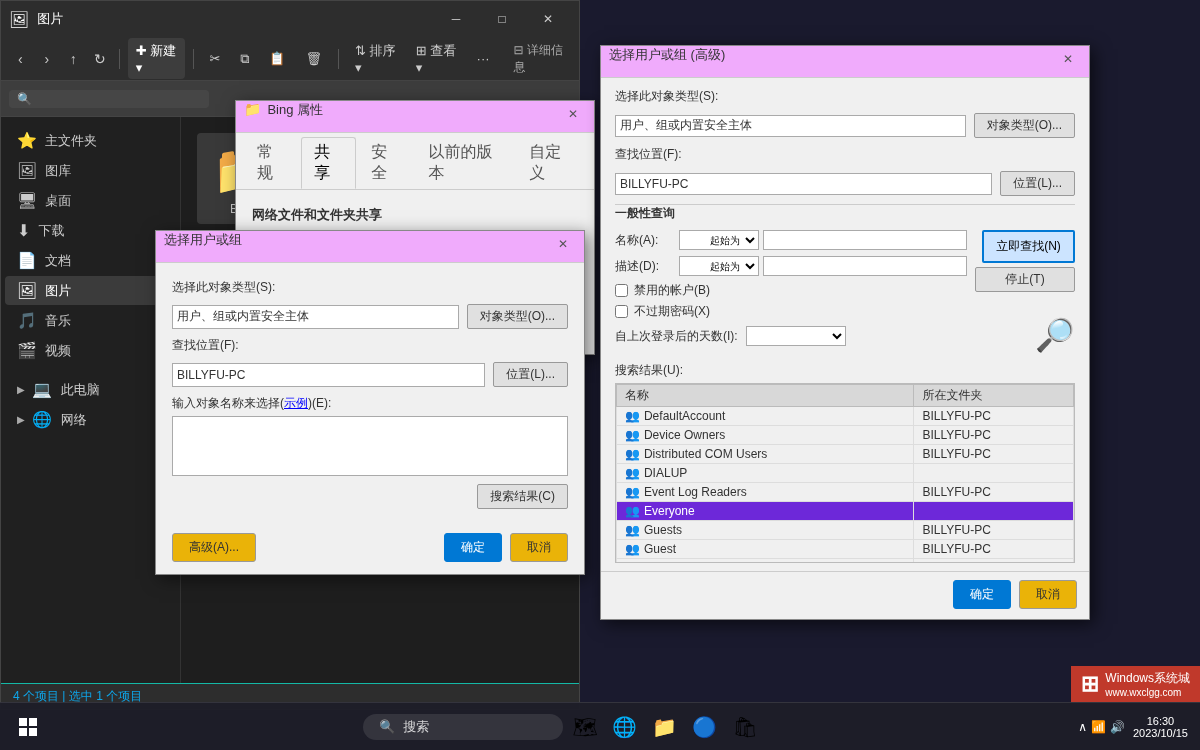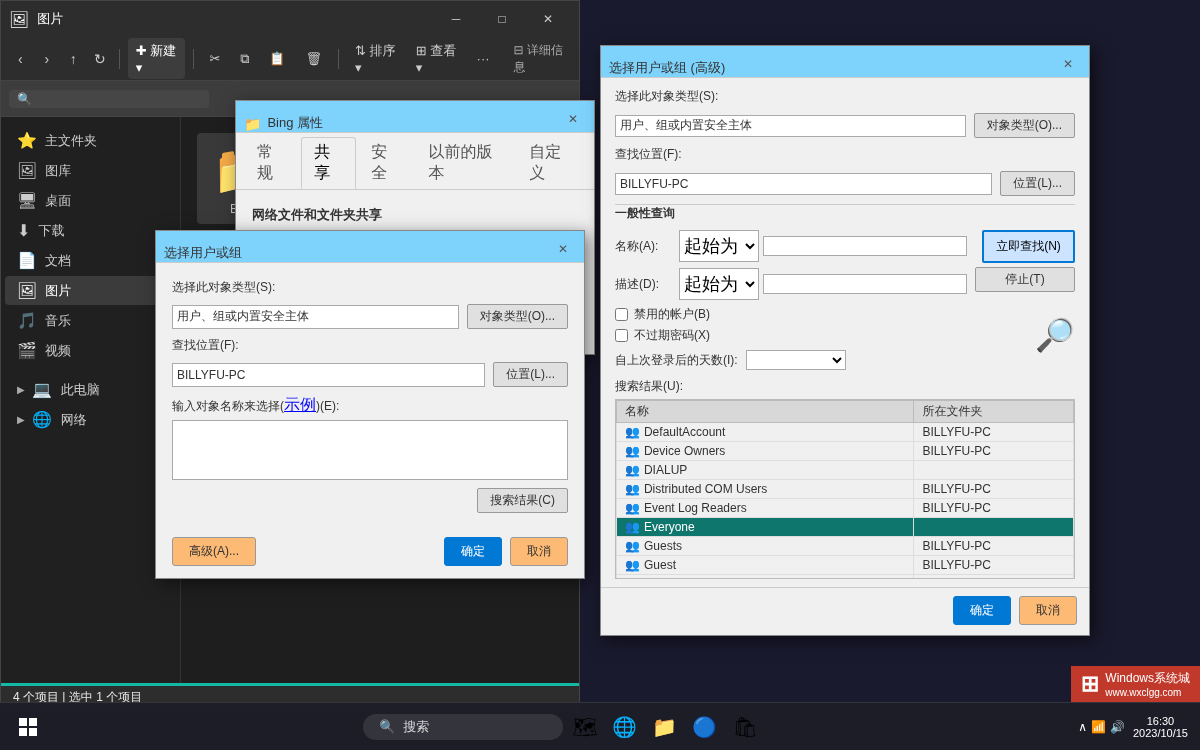--- a/index.html
+++ b/index.html
@@ -197,41 +197,41 @@
     }
     .file-icon { font-size: 48px; margin-bottom: 4px; }
     .file-name { font-size: 12px; text-align: center; color: #ccc; }
 
     .status-bar {
       height: 26px;
       background: #2d2d2d;
       display: flex;
       align-items: center;
       padding: 0 12px;
-      color: #e5e5e5;
+      color: #0ea5e9;
       font-size: 12px;
-      border-top: 3px solid #14b8a6;
+      border-top: 1px solid #14b8a6;
     }
 
     
     .bing-props-dialog {
       position: absolute;
       top: 100px;
       left: 235px;
       width: 360px;
       background: #f0f0f0;
       border: 1px solid #888;
       box-shadow: 4px 4px 16px rgba(0,0,0,0.5);
       z-index: 200;
     }
     .dialog-titlebar {
       height: 32px;
-      background: #7dd3fc;
-      display: flex;
-      align-items: flex-end;
+      background: #f0abfc;
+      display: flex;
+      align-items: flex-start;
       padding: 0 8px;
       border-bottom: 1px solid #ccc;
     }
     .dialog-title-icon { font-size: 14px; margin-right: 6px; color: #555; }
     .dialog-title-text { flex: 1; font-size: 13px; color: #333; }
     .dialog-close-btn {
       width: 26px; height: 26px;
       display: flex; align-items: center; justify-content: center;
       cursor: pointer; font-size: 12px; color: #555; border-radius: 3px;
     }
@@ -280,21 +280,21 @@
     .share-info { font-size: 12px; color: #333; }
     .share-name { font-weight: bold; }
 
     .dialog-footer {
       display: flex; justify-content: flex-end; gap: 8px;
       padding: 8px 16px 12px;
     }
     .dialog-btn {
       padding: 5px 16px;
       font-size: 12px;
-      background: #fdba74;
+      background: #eab308;
       border: 1px solid #999;
       cursor: pointer;
       border-radius: 3px;
       color: #333;
     }
     .dialog-btn.primary { background: #0078d4; color: white; border-color: #0078d4; }
 
     
     .select-user-dialog {
       position: absolute;
@@ -361,23 +361,24 @@
       gap: 4px;
       margin-bottom: 6px;
     }
     .query-label { font-size: 12px; color: #333; min-width: 60px; }
     .query-input {
       width: 120px; height: 20px;
       background: white; border: 1px solid #aaa;
       padding: 1px 4px; font-size: 12px;
     }
     .query-select {
-      width: 80px; height: 32px;
+      width: 80px; height: 20px;
       background: white; border: 1px solid #aaa;
-      font-size: 18px;
+      font-size: 10px;
+      padding-left: 26px;
     }
 
     .checkbox-row {
       display: flex; align-items: center; gap: 6px;
       margin-bottom: 4px; font-size: 12px; color: #333;
     }
     .checkbox-row input[type=checkbox] { width: 13px; height: 13px; }
 
     .days-row {
       display: flex; align-items: center; gap: 8px;
@@ -404,21 +405,21 @@
       text-align: left;
       font-weight: normal;
       color: #333;
     }
     .results-table td {
       border: 1px solid #ddd;
       padding: 2px 8px;
       color: #333;
     }
     .results-table tr.selected td {
-      background: #0f766e;
+      background: #6d28d9;
       color: white;
     }
     .results-scroll {
       max-height: 180px;
       overflow-y: auto;
       border: 1px solid #bbb;
     }
 
     .spinner-icon {
       font-size: 32px;
@@ -602,21 +603,21 @@
       <div class="form-label">查找位置(F):</div>
     </div>
     <div class="form-row">
       <div class="form-input" style="height:24px; display:flex; align-items:center; flex:1;">
         <span>BILLYFU-PC</span>
       </div>
       <button class="form-btn">位置(L)...</button>
     </div>
 
     <div style="margin-top:8px;">
-      <span style="font-size:12px; color:#333;">输入对象名称来选择(</span><span style="font-size:16px; color:blue; text-decoration:underline; cursor:pointer;">示例</span><span style="font-size:12px; color:#333;">)(E):</span>
+      <span style="font-size:12px; color:#333;">输入对象名称来选择(</span><span style="font-size:12px; color:blue; text-decoration:underline; cursor:pointer;">示例</span><span style="font-size:12px; color:#333;">)(E):</span>
     </div>
     <div class="form-row" style="margin-top:4px;">
       <textarea class="textarea-input" style=""></textarea>
     </div>
     <div style="display:flex; justify-content:flex-end; margin-top:4px;">
       <button class="form-btn">搜索结果(C)</button>
     </div>
   </div>
 
   <div class="dialog-footer" style="justify-content: space-between;">
@@ -714,29 +715,29 @@
       <td>BILLYFU-PC</td>
     </tr>
               <tr>
       <td>
         <span style="font-size:12px; margin-right:4px;">👥</span>Device Owners
       </td>
       <td>BILLYFU-PC</td>
     </tr>
               <tr>
       <td>
+        <span style="font-size:12px; margin-right:4px;">👥</span>Distributed COM Users
+      </td>
+      <td>BILLYFU-PC</td>
+    </tr>
+              <tr>
+      <td>
         <span style="font-size:12px; margin-right:4px;">👥</span>DIALUP
       </td>
       <td></td>
-    </tr>
-              <tr>
-      <td>
-        <span style="font-size:12px; margin-right:4px;">👥</span>Distributed COM Users
-      </td>
-      <td>BILLYFU-PC</td>
     </tr>
               <tr>
       <td>
         <span style="font-size:12px; margin-right:4px;">👥</span>Event Log Readers
       </td>
       <td>BILLYFU-PC</td>
     </tr>
               <tr class="selected">
       <td>
         <span style="font-size:12px; margin-right:4px;">👥</span>Everyone

